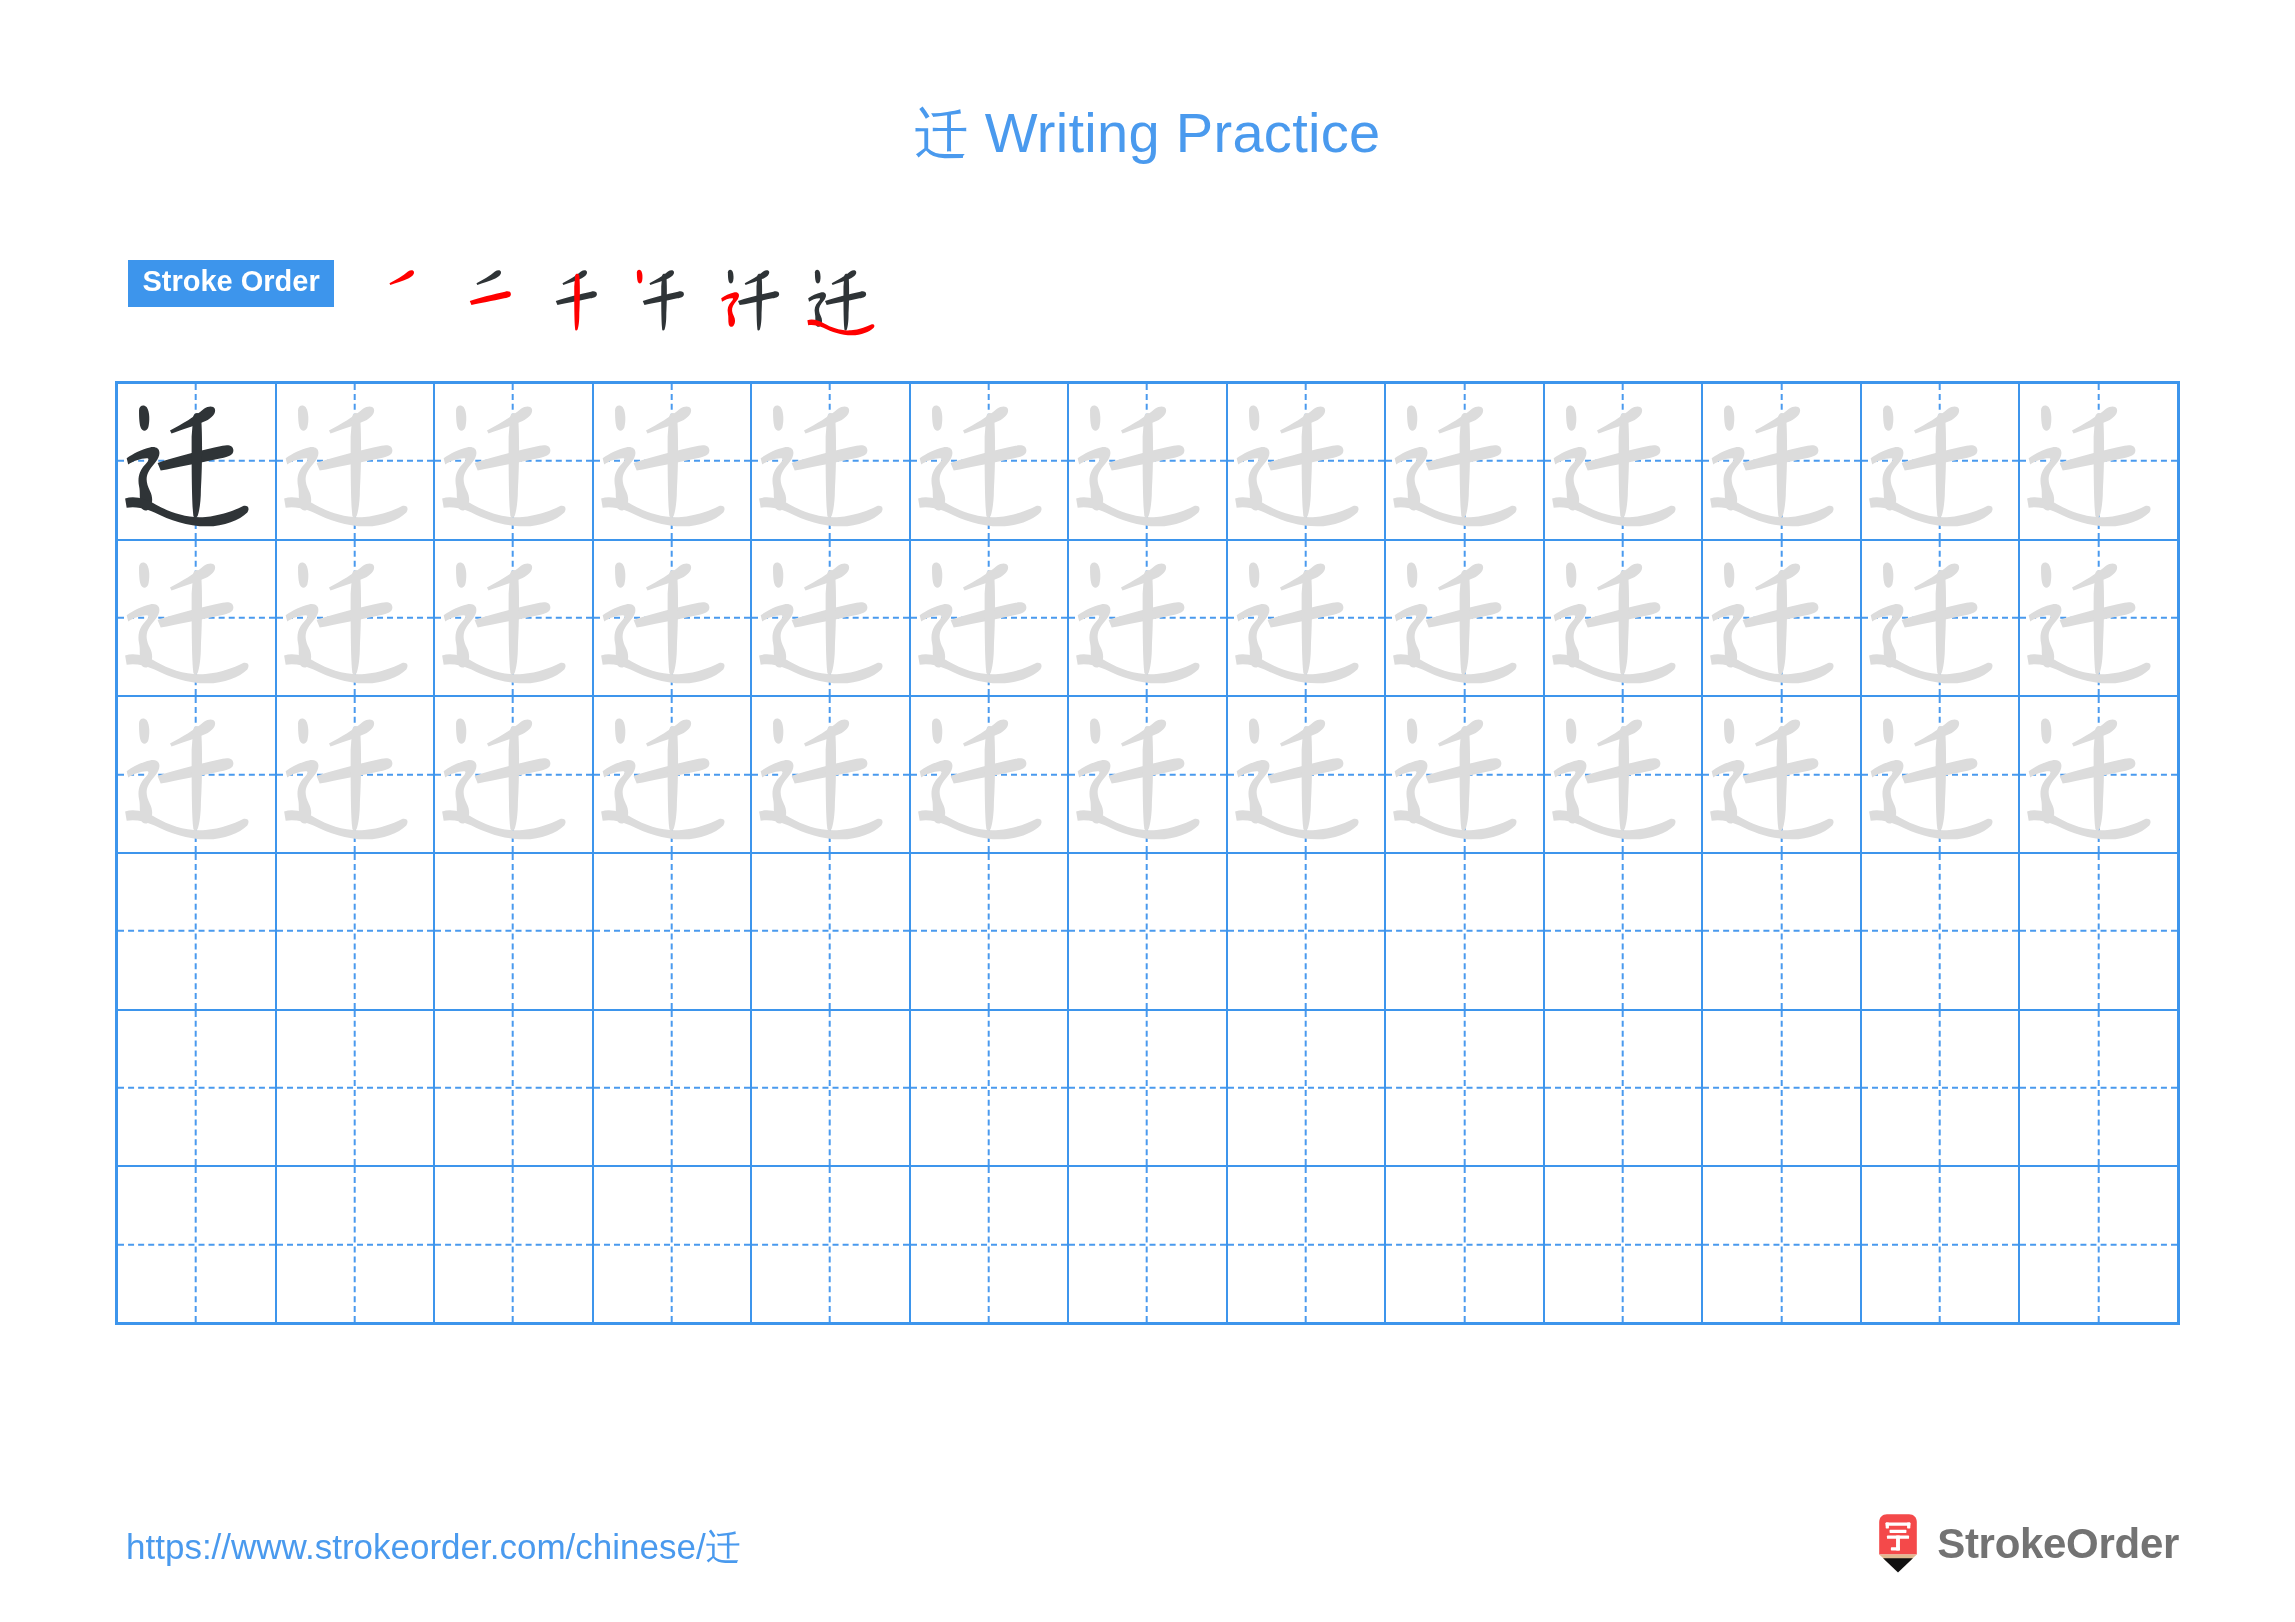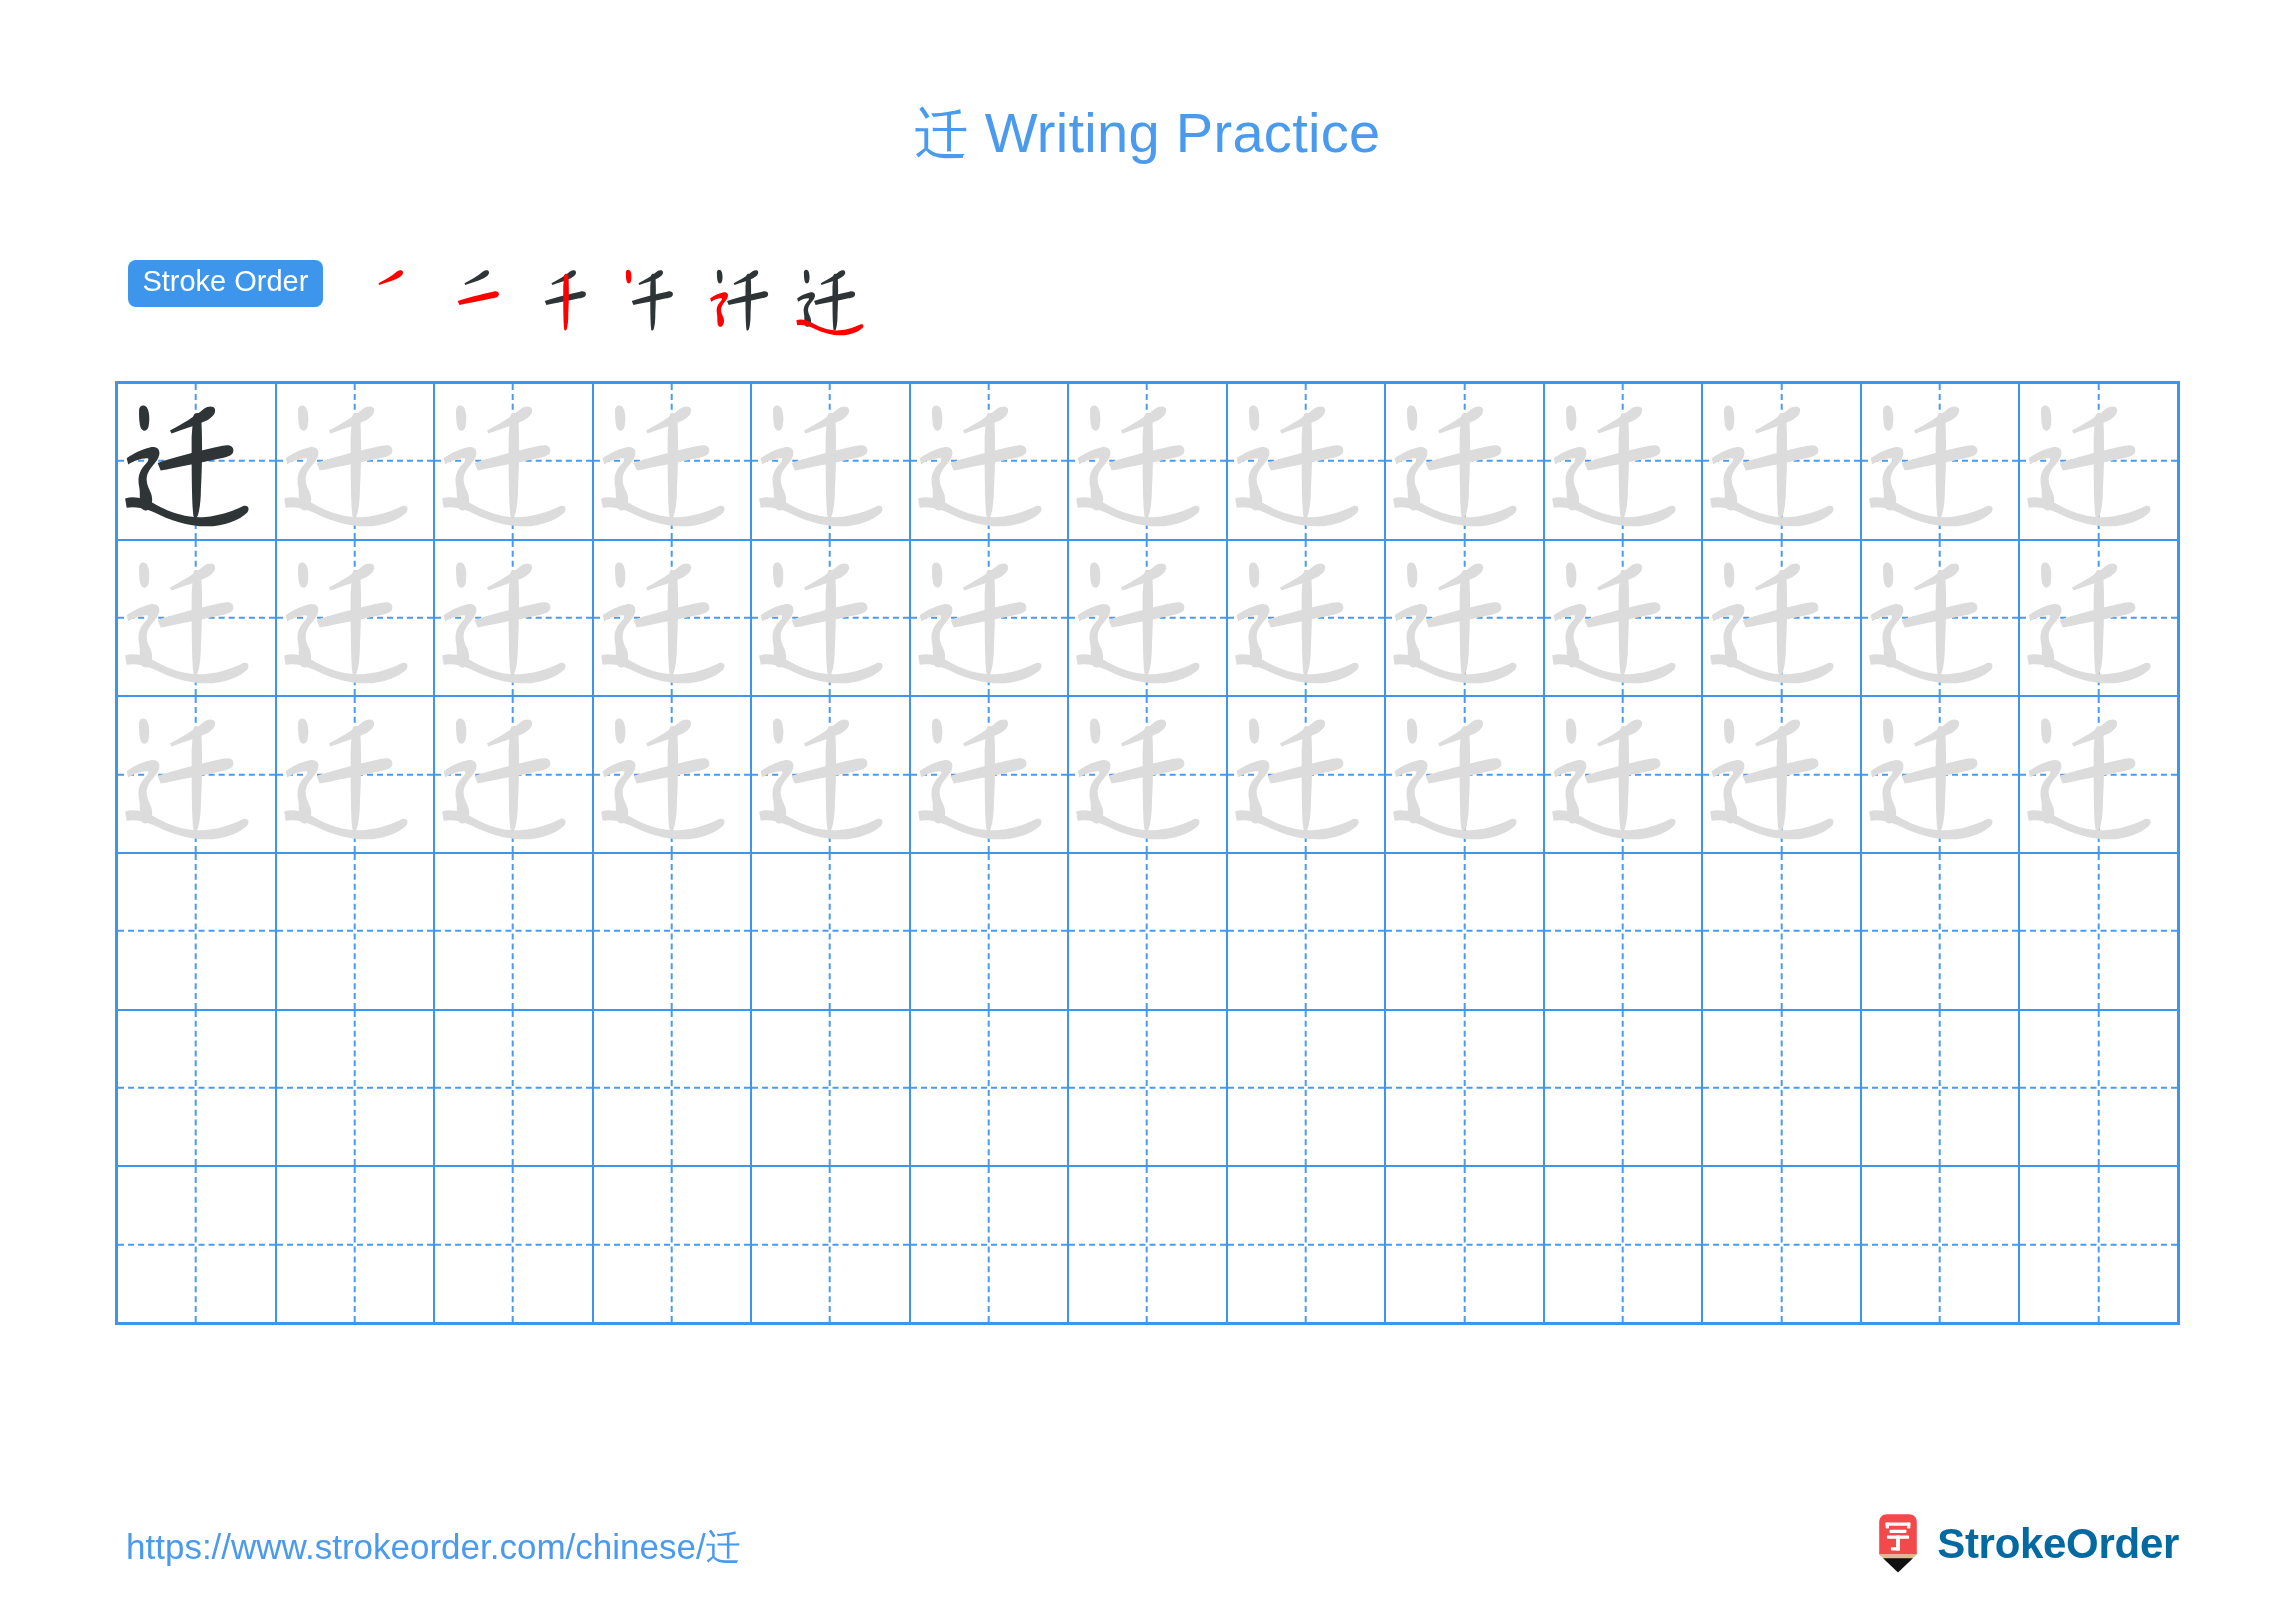--- a/index.html
+++ b/index.html
@@ -44,23 +44,23 @@
     top: 253px;
     left: 128px;
     display: flex;
     align-items: flex-start;
     height: 79px;
   }
   .badge {
     background: #3d95ec;
     color: #ffffff;
     font-size: 29px;
-    font-weight: 400;
+    font-weight: 700;
     padding: 7.9px 14.4px 10.5px 14.4px;
-    border-radius: 8px;
+    border-radius: 0;
     line-height: 1;
     white-space: nowrap;
     margin-top: 6.5px;
   }
   .steps {
     display: flex;
     align-items: flex-start;
     margin-left: 37px;
   }
   .step {
@@ -159,21 +159,21 @@
   }
   .brand-logo {
     width: 48px;
     height: 60px;
     margin-right: 15.7px;
     flex: 0 0 auto;
   }
   .brand-name {
     font-size: 42px;
     font-weight: bold;
-    color: #0369a1;
+    color: #737373;
     line-height: 1;
     white-space: nowrap;
     letter-spacing: -0.3px;
   }
 </style>
 </head>
 <body>
 
 <div class="title-bar">
   <div class="title">

